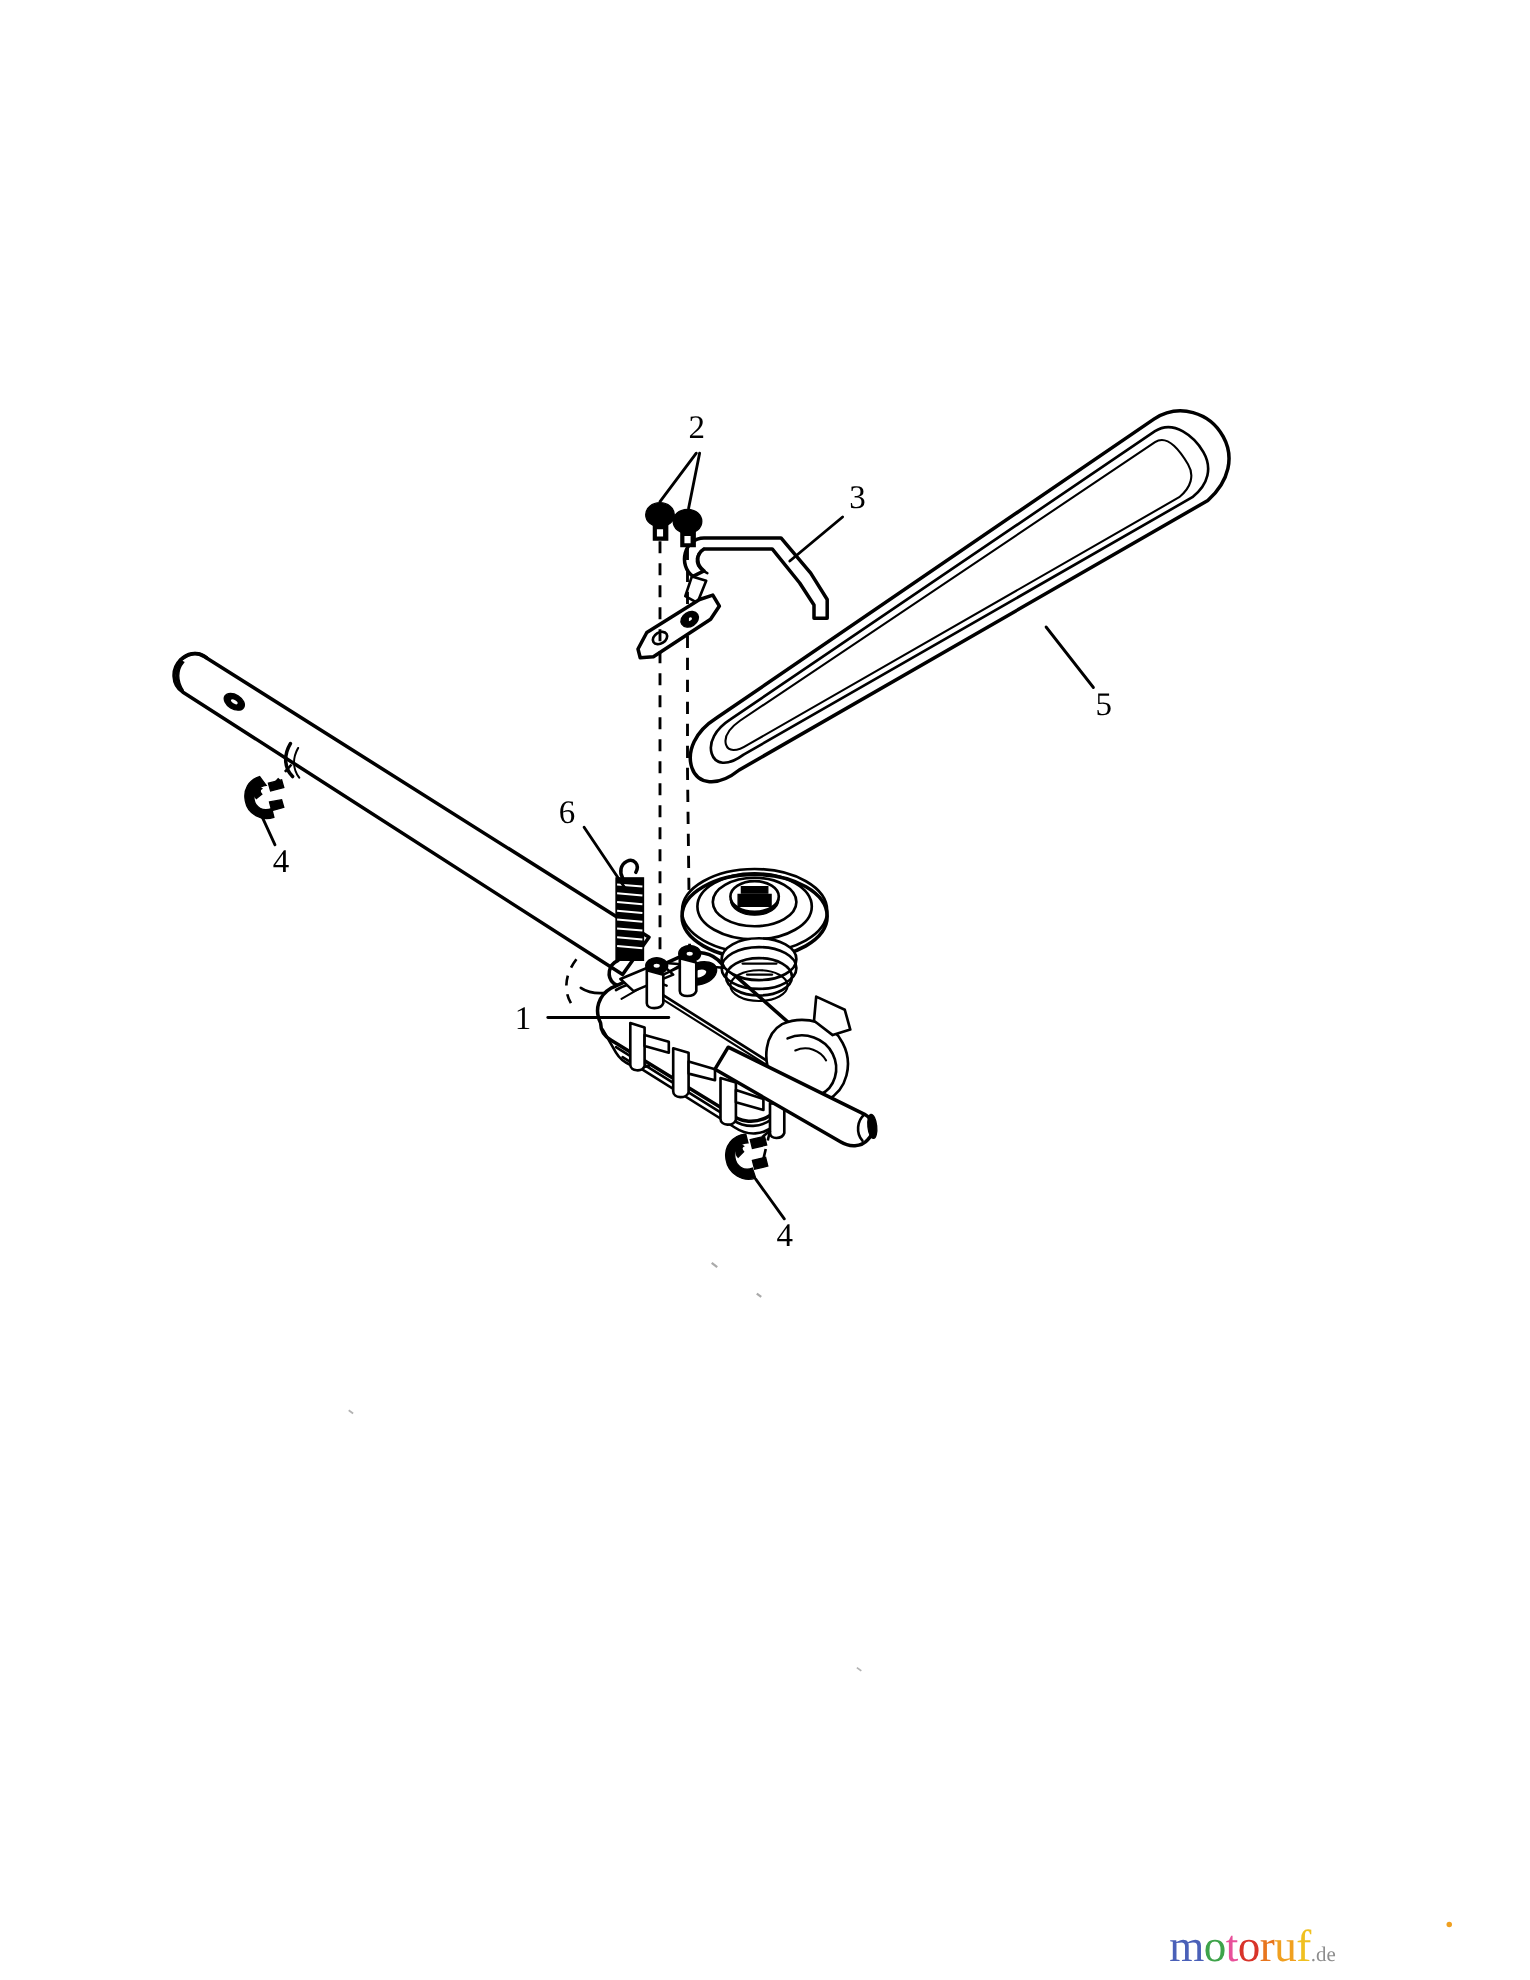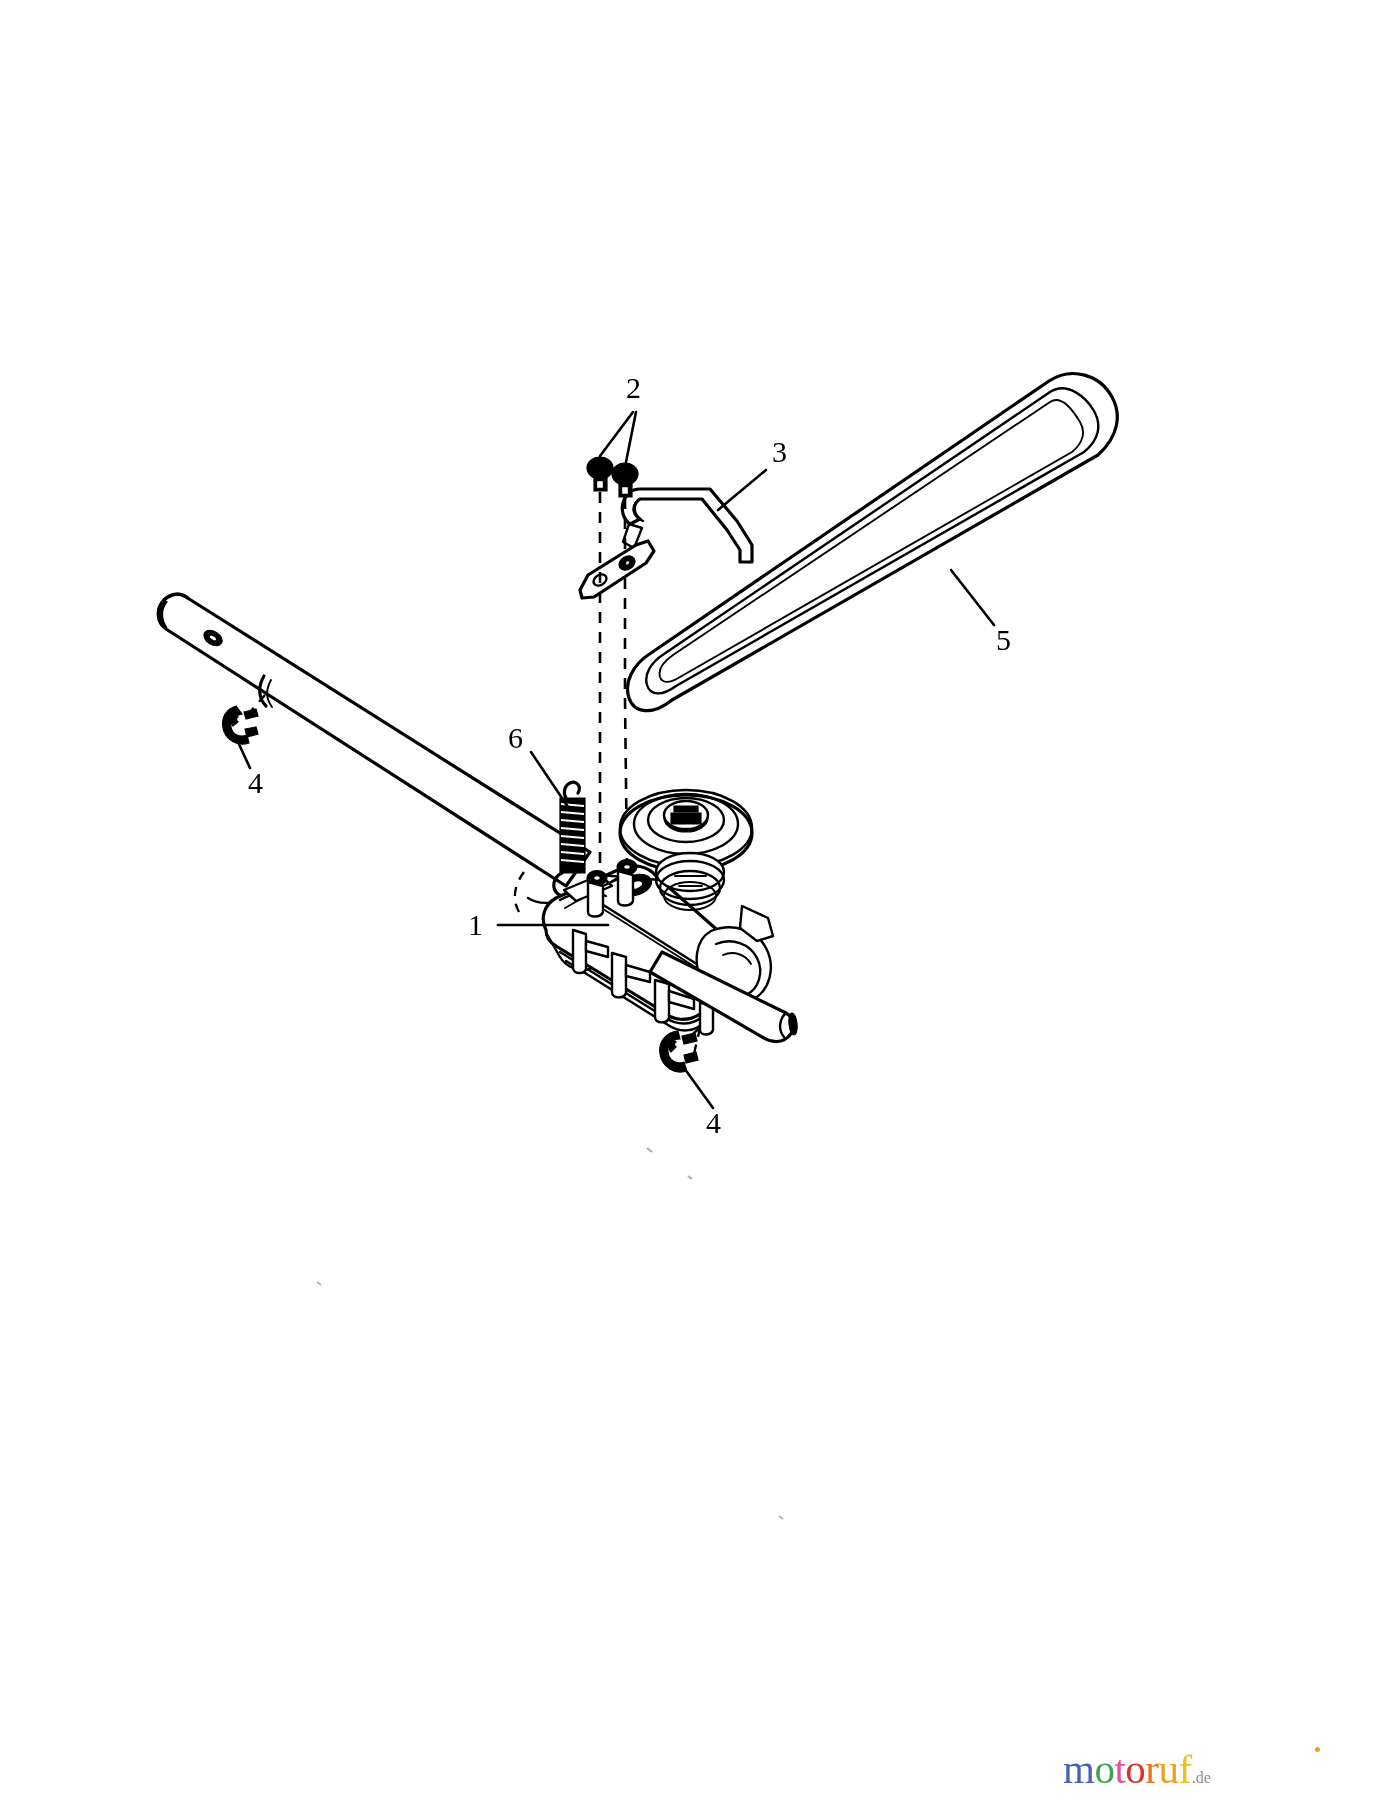--- a/index.html
+++ b/index.html
@@ -39,21 +39,21 @@
     font-family: "Liberation Serif", serif;
     font-size: 41px;
     letter-spacing: -0.5px;
     white-space: nowrap;
     user-select: none;
   }
   #logo .l {
     display: inline-block;
   }
   #logo .suffix {
-    font-size: 16px;
+    font-size: 19px;
     color: #8d8d8d;
     vertical-align: baseline;
     letter-spacing: 0;
   }
   #logo .dotacc {
     position: absolute;
     left: 252px;
     top: 2px;
     width: 5px;
     height: 5px;

